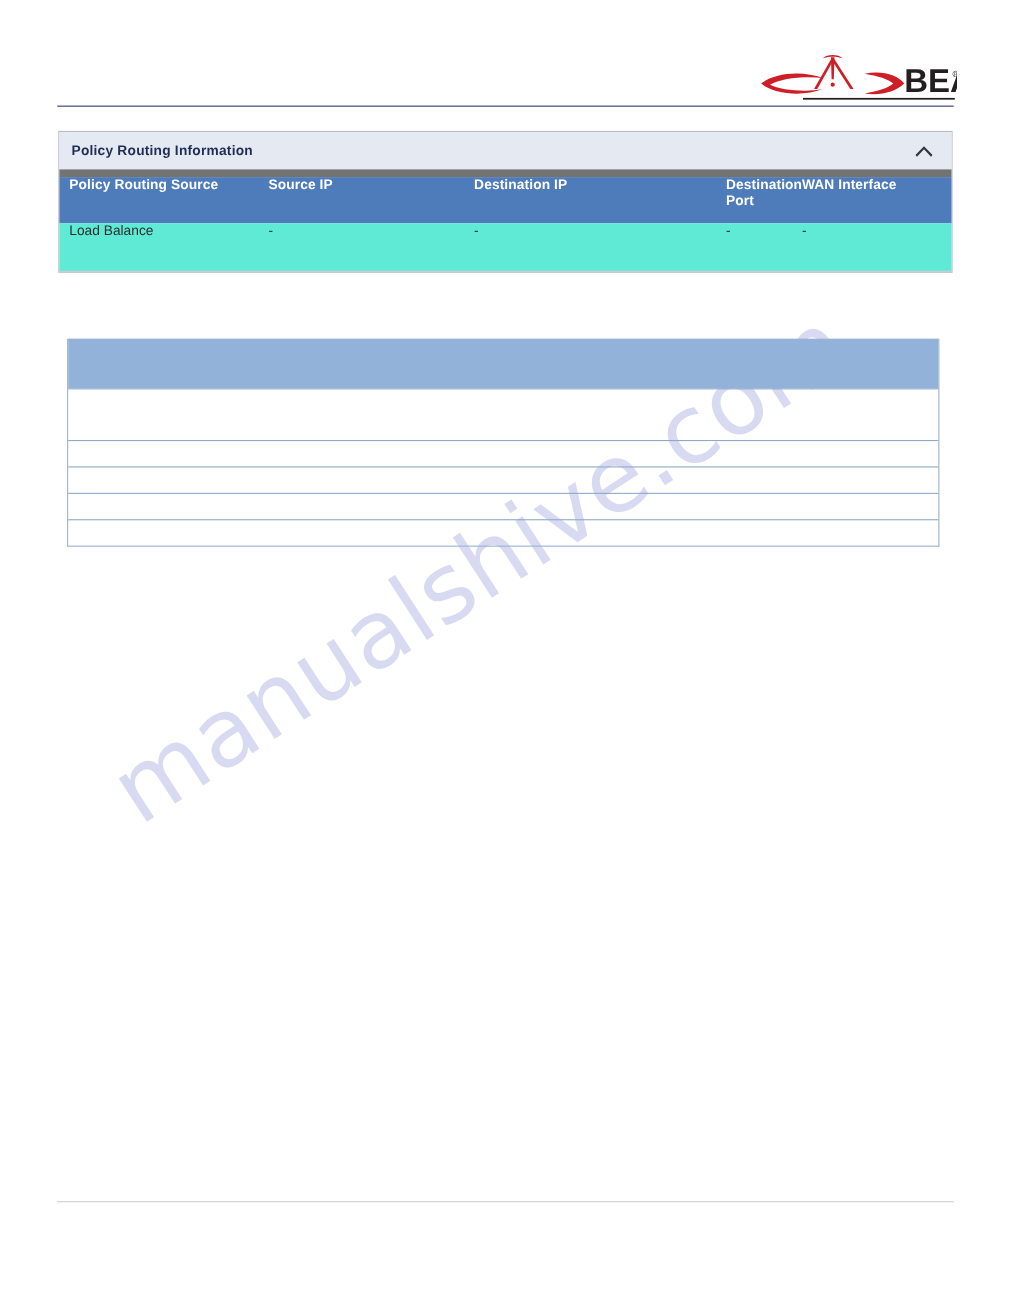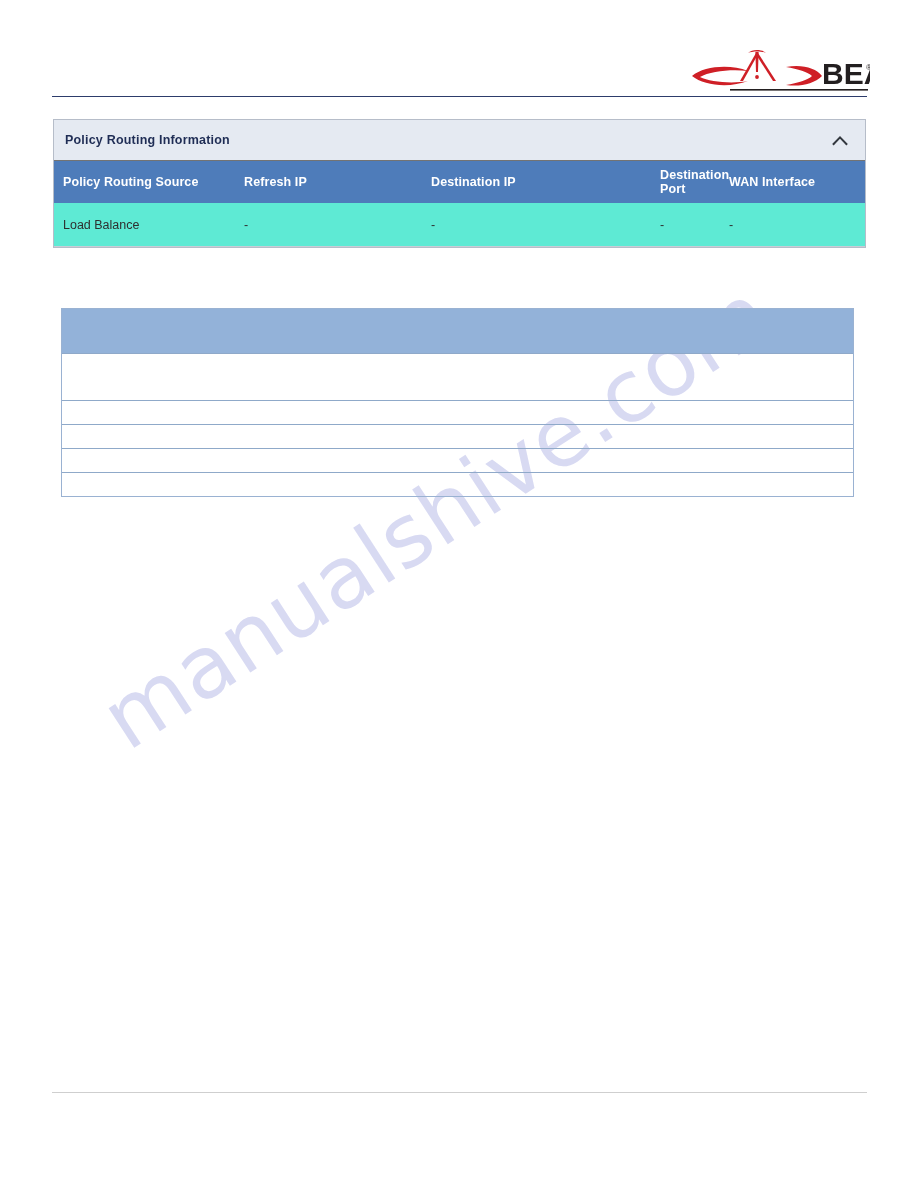--- a/index.html
+++ b/index.html
@@ -79,21 +79,21 @@
     left: 53px;
     top: 119px;
     width: 811px;
     border: 1px solid #b6bdc9;
     background: #ffffff;
     z-index: 2;
   }
   .panel-title-bar {
     height: 41px;
     background: #e5eaf2;
-    border-bottom: 1px solid #737373;
+    border-bottom: 7px solid #737373;
     display: flex;
     align-items: center;
     justify-content: space-between;
     padding: 0 14px 0 11px;
     box-sizing: border-box;
   }
   .panel-title {
     font-size: 12.5px;
     font-weight: bold;
     color: #1f2d55;
@@ -105,21 +105,21 @@
     display: flex;
     align-items: center;
     justify-content: center;
     cursor: pointer;
   }
   .collapse-btn svg { display: block; }
 
   
   .trow {
     display: flex;
-    align-items: center;
+    align-items: flex-start;
     height: 42px;
   }
   .thead-row {
     background: #4e7cba;
     height: 42px;
   }
   .tbody-row {
     background: #5eead4;
     height: 43px;
     border-bottom: 1px solid #c8cdd6;
@@ -223,21 +223,21 @@
       <span class="panel-title">Policy Routing Information</span>
       <span class="collapse-btn">
         <svg width="16" height="11" viewBox="0 0 16 11" aria-hidden="true">
           <path d="M1.6 9 L 8 2.4 L 14.4 9" fill="none" stroke="#33383f" stroke-width="2" stroke-linecap="square"></path>
         </svg>
       </span>
     </div>
 
     <div class="trow thead-row">
       <span class="cell h col-a">Policy Routing Source</span>
-      <span class="cell h col-b">Refresh IP</span>
+      <span class="cell h col-b">Source IP</span>
       <span class="cell h col-c">Destination IP</span>
       <span class="cell h col-d">Destination Port</span>
       <span class="cell h col-e">WAN Interface</span>
     </div>
 
     <div class="trow tbody-row">
       <span class="cell b col-a">Load Balance</span>
       <span class="cell b col-b">-</span>
       <span class="cell b col-c">-</span>
       <span class="cell b col-d">-</span>

